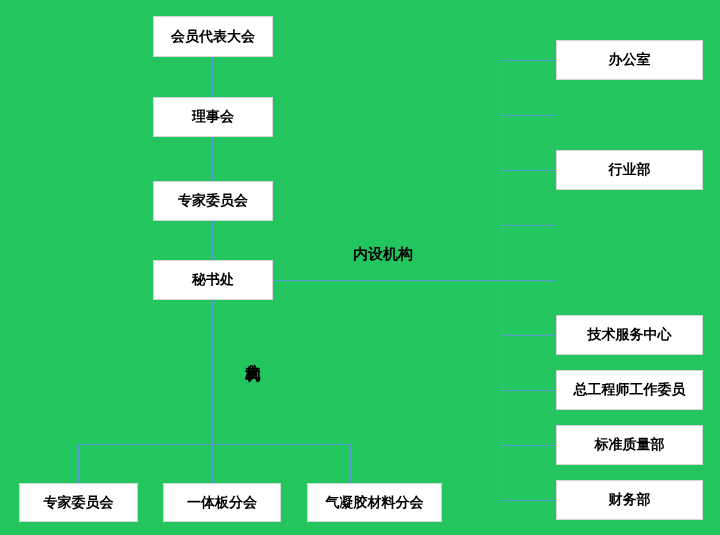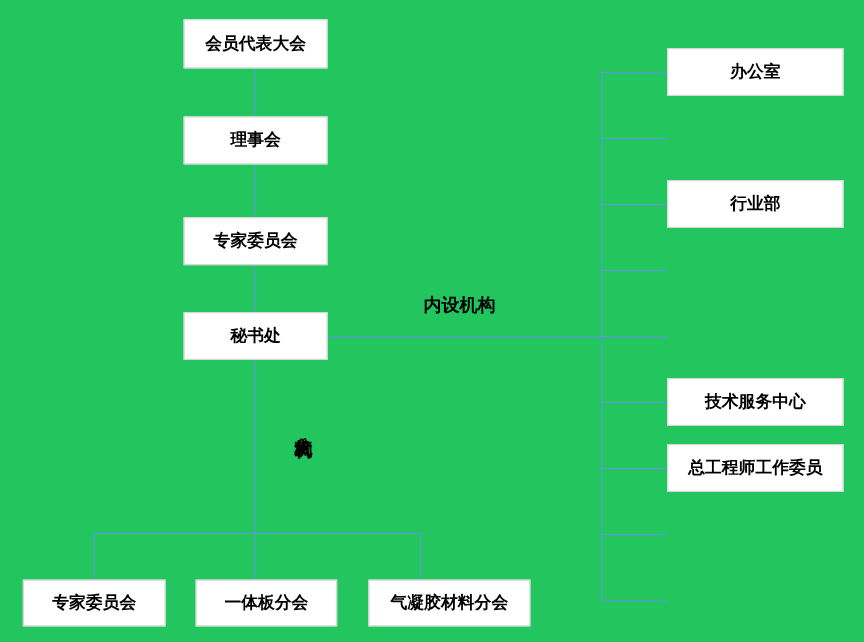--- a/index.html
+++ b/index.html
@@ -70,18 +70,20 @@
   <div class="box" style="left:153px;top:181px;width:120px;height:40px">专家委员会</div>
   <div class="box" style="left:153px;top:260px;width:120px;height:40px">秘书处</div>
 
   <div class="flabel" style="left:353px;top:245px;text-align:center;">内设机构</div>
   <div class="flabel vertical" style="left:243px;top:352px;">分支机构</div>
 
   <div class="box" style="left:556px;top:40px;width:147px;height:40px">办公室</div>
   <div class="box" style="left:556px;top:150px;width:147px;height:40px">行业部</div>
   <div class="box" style="left:556px;top:315px;width:147px;height:40px">技术服务中心</div>
   <div class="box" style="left:556px;top:370px;width:147px;height:40px">总工程师工作委员</div>
+  <div class="box" style="left:556px;top:425px;width:147px;height:40px">标准质量部</div>
+  <div class="box" style="left:556px;top:480px;width:147px;height:40px">财务部</div>
 
   <div class="box" style="left:19px;top:483px;width:119px;height:39px">专家委员会</div>
   <div class="box" style="left:163px;top:483px;width:118px;height:39px">一体板分会</div>
   <div class="box" style="left:307px;top:483px;width:135px;height:39px">气凝胶材料分会</div>
 
 </div>
 
 </body></html>

